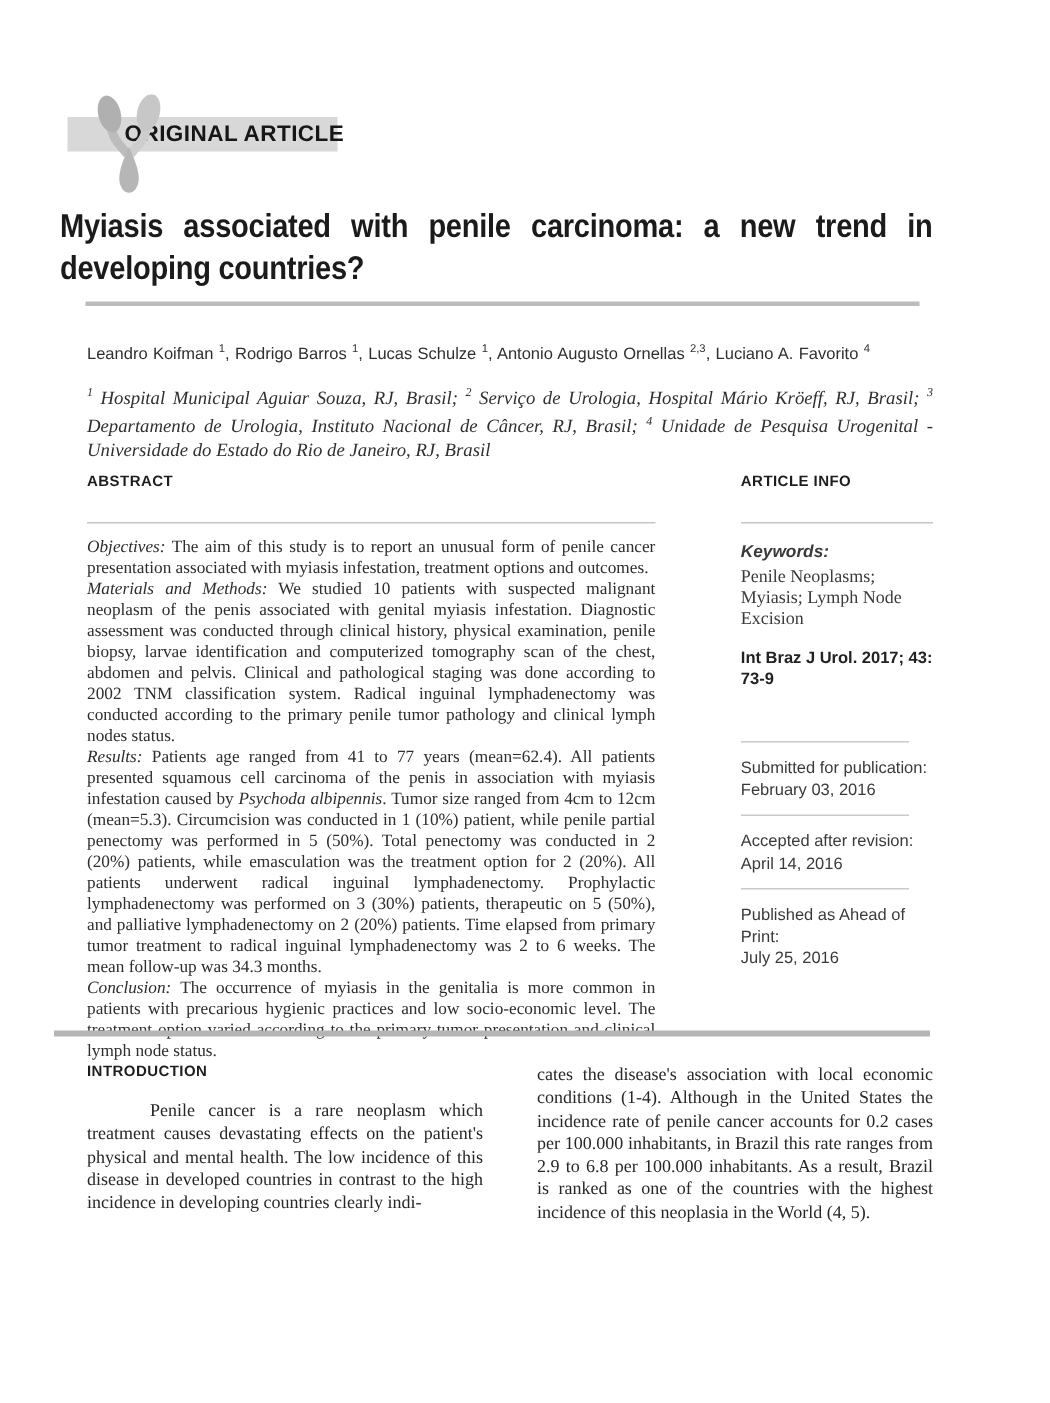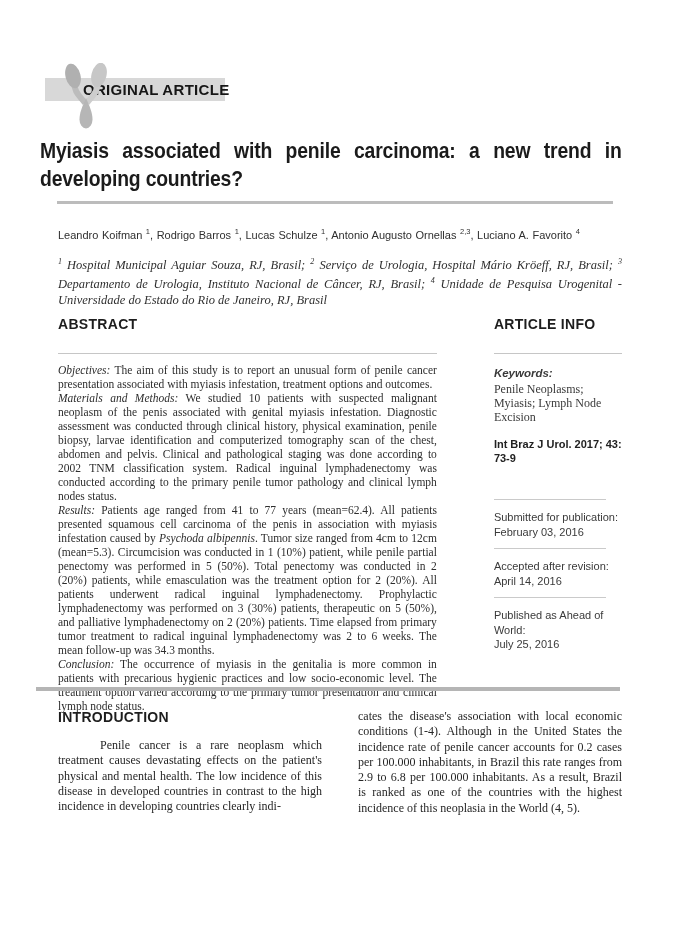--- a/index.html
+++ b/index.html
@@ -27,21 +27,21 @@
            font-family:"Liberation Sans",sans-serif;font-size:11px;color:#2f2f2f;word-spacing:.5px;}
   .authors sup{font-size:7.5px;}
   .affils{position:absolute;top:254px;left:58px;width:564px;margin:0;
           font-style:italic;font-size:12.5px;line-height:16px;text-align:justify;color:#2f2f2f;}
   .affils sup{font-size:8px;font-style:italic;}
 
   
   .columns{position:absolute;top:316px;left:58px;width:564px;display:flex;gap:10px;}
   .abs-col{width:414px;}
   .info-col{width:140px;font-family:"Liberation Sans",sans-serif;color:#3a3a3a;margin-left:47px;}
-  h2.sec{margin:0;font-family:"Liberation Sans",sans-serif;font-weight:700;font-size:14px;
+  h2.sec{margin:0;font-family:"Liberation Sans",sans-serif;font-weight:700;font-size:10px;
          letter-spacing:.3px;color:#1d1d1d;}
   .head-rule{height:1px;background:#c6c6c6;margin:21px 0 9px;}
   .abs-col p{margin:0;font-size:11.5px;line-height:14px;text-align:justify;
              color:#2d2d2d;-webkit-hyphens:auto;hyphens:auto;}
   .lead{font-style:italic;}
   .species{font-style:italic;}
   .kw-label{margin:12px 0 2px;font-style:italic;font-weight:700;font-size:11.5px;line-height:14px;}
   .kw{margin:0;font-size:12px;line-height:14px;font-family:Liberation Serif, serif;}
   .cite{margin:13px 0 0;font-weight:700;font-size:11px;line-height:14px;color:#222;}
   .mini-rule{width:112px;height:1px;background:#cacaca;margin:34px 0 10px;}
@@ -107,21 +107,21 @@
         <span>Submitted for publication:</span><br>
         <span>February 03, 2016</span>
       </p>
       <div class="mini-rule mid"></div>
       <p class="pair">
         <span>Accepted after revision:</span><br>
         <span>April 14, 2016</span>
       </p>
       <div class="mini-rule mid"></div>
       <p class="pair">
-        <span>Published as Ahead of World:</span><br>
+        <span>Published as Ahead of Print:</span><br>
         <span>July 25, 2016</span>
       </p>
     </aside>
   </div>
 
   <div class="thick-rule"></div>
 
   <section class="intro">
     <div class="intro-left">
       <h2 class="sec">INTRODUCTION</h2>

